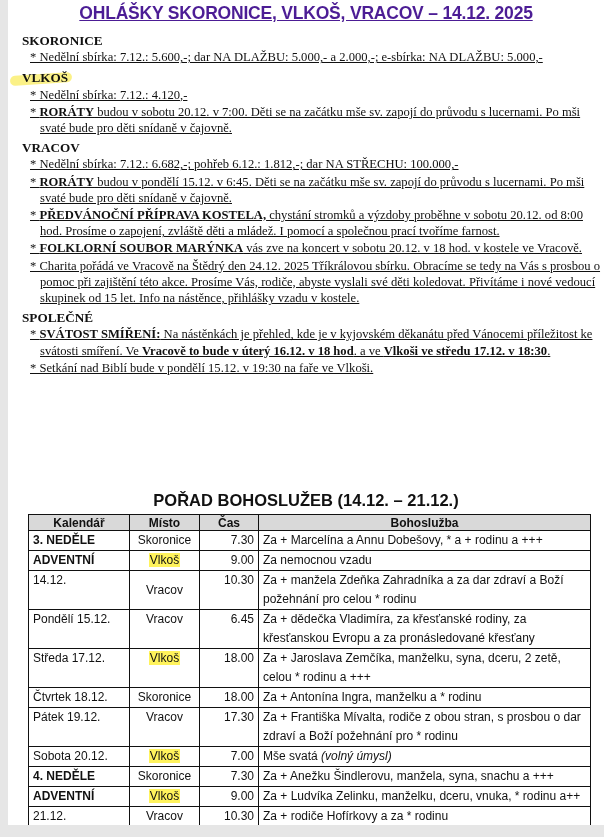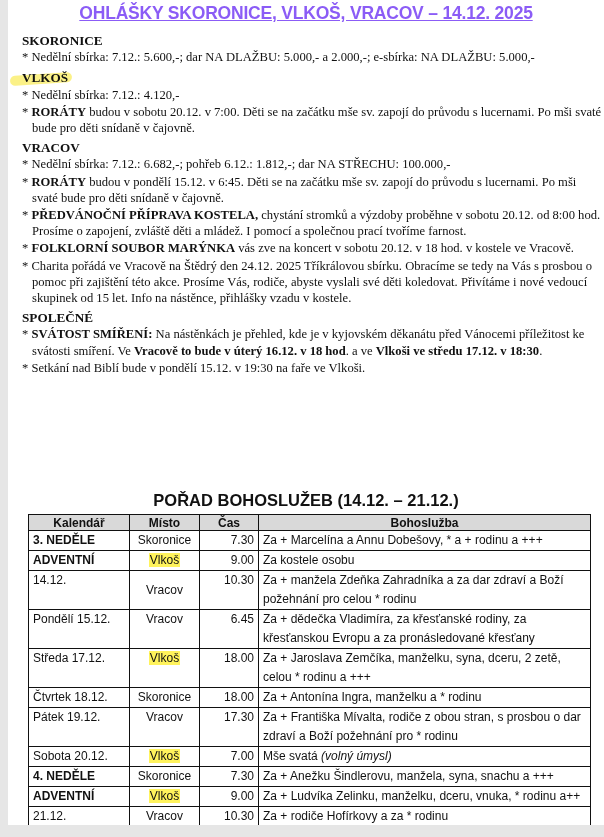--- a/index.html
+++ b/index.html
@@ -10,32 +10,32 @@
     color:#111;
   }
   .page {
     position:absolute; left:8px; top:0; width:596px; height:825px;
     background:#ffffff; overflow:hidden;
   }
   .title {
     position:absolute; left:0; width:596px; top:3px; text-align:center;
     font-family:"Liberation Sans", sans-serif; font-weight:bold;
     font-size:17.5px; text-decoration:underline; letter-spacing:-0.2px;
-    color:#8b5cf6;
+    color:#4c1d95;
   }
   .notices { position:absolute; left:14px; top:33px; width:580px; font-size:12.6px; line-height:16.2px; }
   .sec-head { font-weight:bold; font-size:13.2px; margin-top:0; }
   .sec-head.gap { margin-top:4px; }
   .sec-head.hl { position:relative; display:inline-block; }
   .sec-head.hl::before {
     content:""; position:absolute; left:-12px; top:4px; width:62px; height:10px;
     background:#fbf07a; border-radius:5px; transform:rotate(-4deg); z-index:0; opacity:0.9;
   }
   .sec-head.hl span { position:relative; z-index:1; }
-  .item { padding-left:10px; text-indent:-10px; margin:0 0 1px 0; }
+  .item { padding-left:10px; text-indent:-10px; margin:0 0 1px 8px;text-decoration:underline; }
   .item b { font-weight:bold; }
   .schedule-title {
     position:absolute; left:0; width:596px; top:491px; text-align:center;
     font-family:"Liberation Sans", sans-serif; font-weight:bold; font-size:16.5px;
   }
   table.sched {
     position:absolute; left:20px; top:514px; width:563px;
     border-collapse:collapse; font-family:"Liberation Sans", sans-serif; font-size:12px;
   }
   table.sched th {
@@ -101,21 +101,21 @@
       <tr>
         <td class="cal bold noborder-b">3. NEDĚLE</td>
         <td class="misto">Skoronice</td>
         <td class="cas">7.30</td>
         <td class="bs">Za + Marcelína a Annu Dobešovy, * a + rodinu a +++</td>
       </tr>
       <tr>
         <td class="cal bold noborder-b noborder-t">ADVENTNÍ</td>
         <td class="misto"><span class="yhl" style="background: rgb(255, 243, 92);">Vlkoš</span></td>
         <td class="cas">9.00</td>
-        <td class="bs">Za kostele osobu</td>
+        <td class="bs">Za nemocnou vzadu</td>
       </tr>
       <tr>
         <td class="cal noborder-t" style="vertical-align:top;">14.12.</td>
         <td class="misto">Vracov</td>
         <td class="cas" style="vertical-align:top;">10.30</td>
         <td class="bs">Za + manžela Zdeňka Zahradníka a za dar zdraví a Boží požehnání pro celou * rodinu</td>
       </tr>
 
       <tr>
         <td class="cal" style="vertical-align:top;">Pondělí 15.12.</td>

